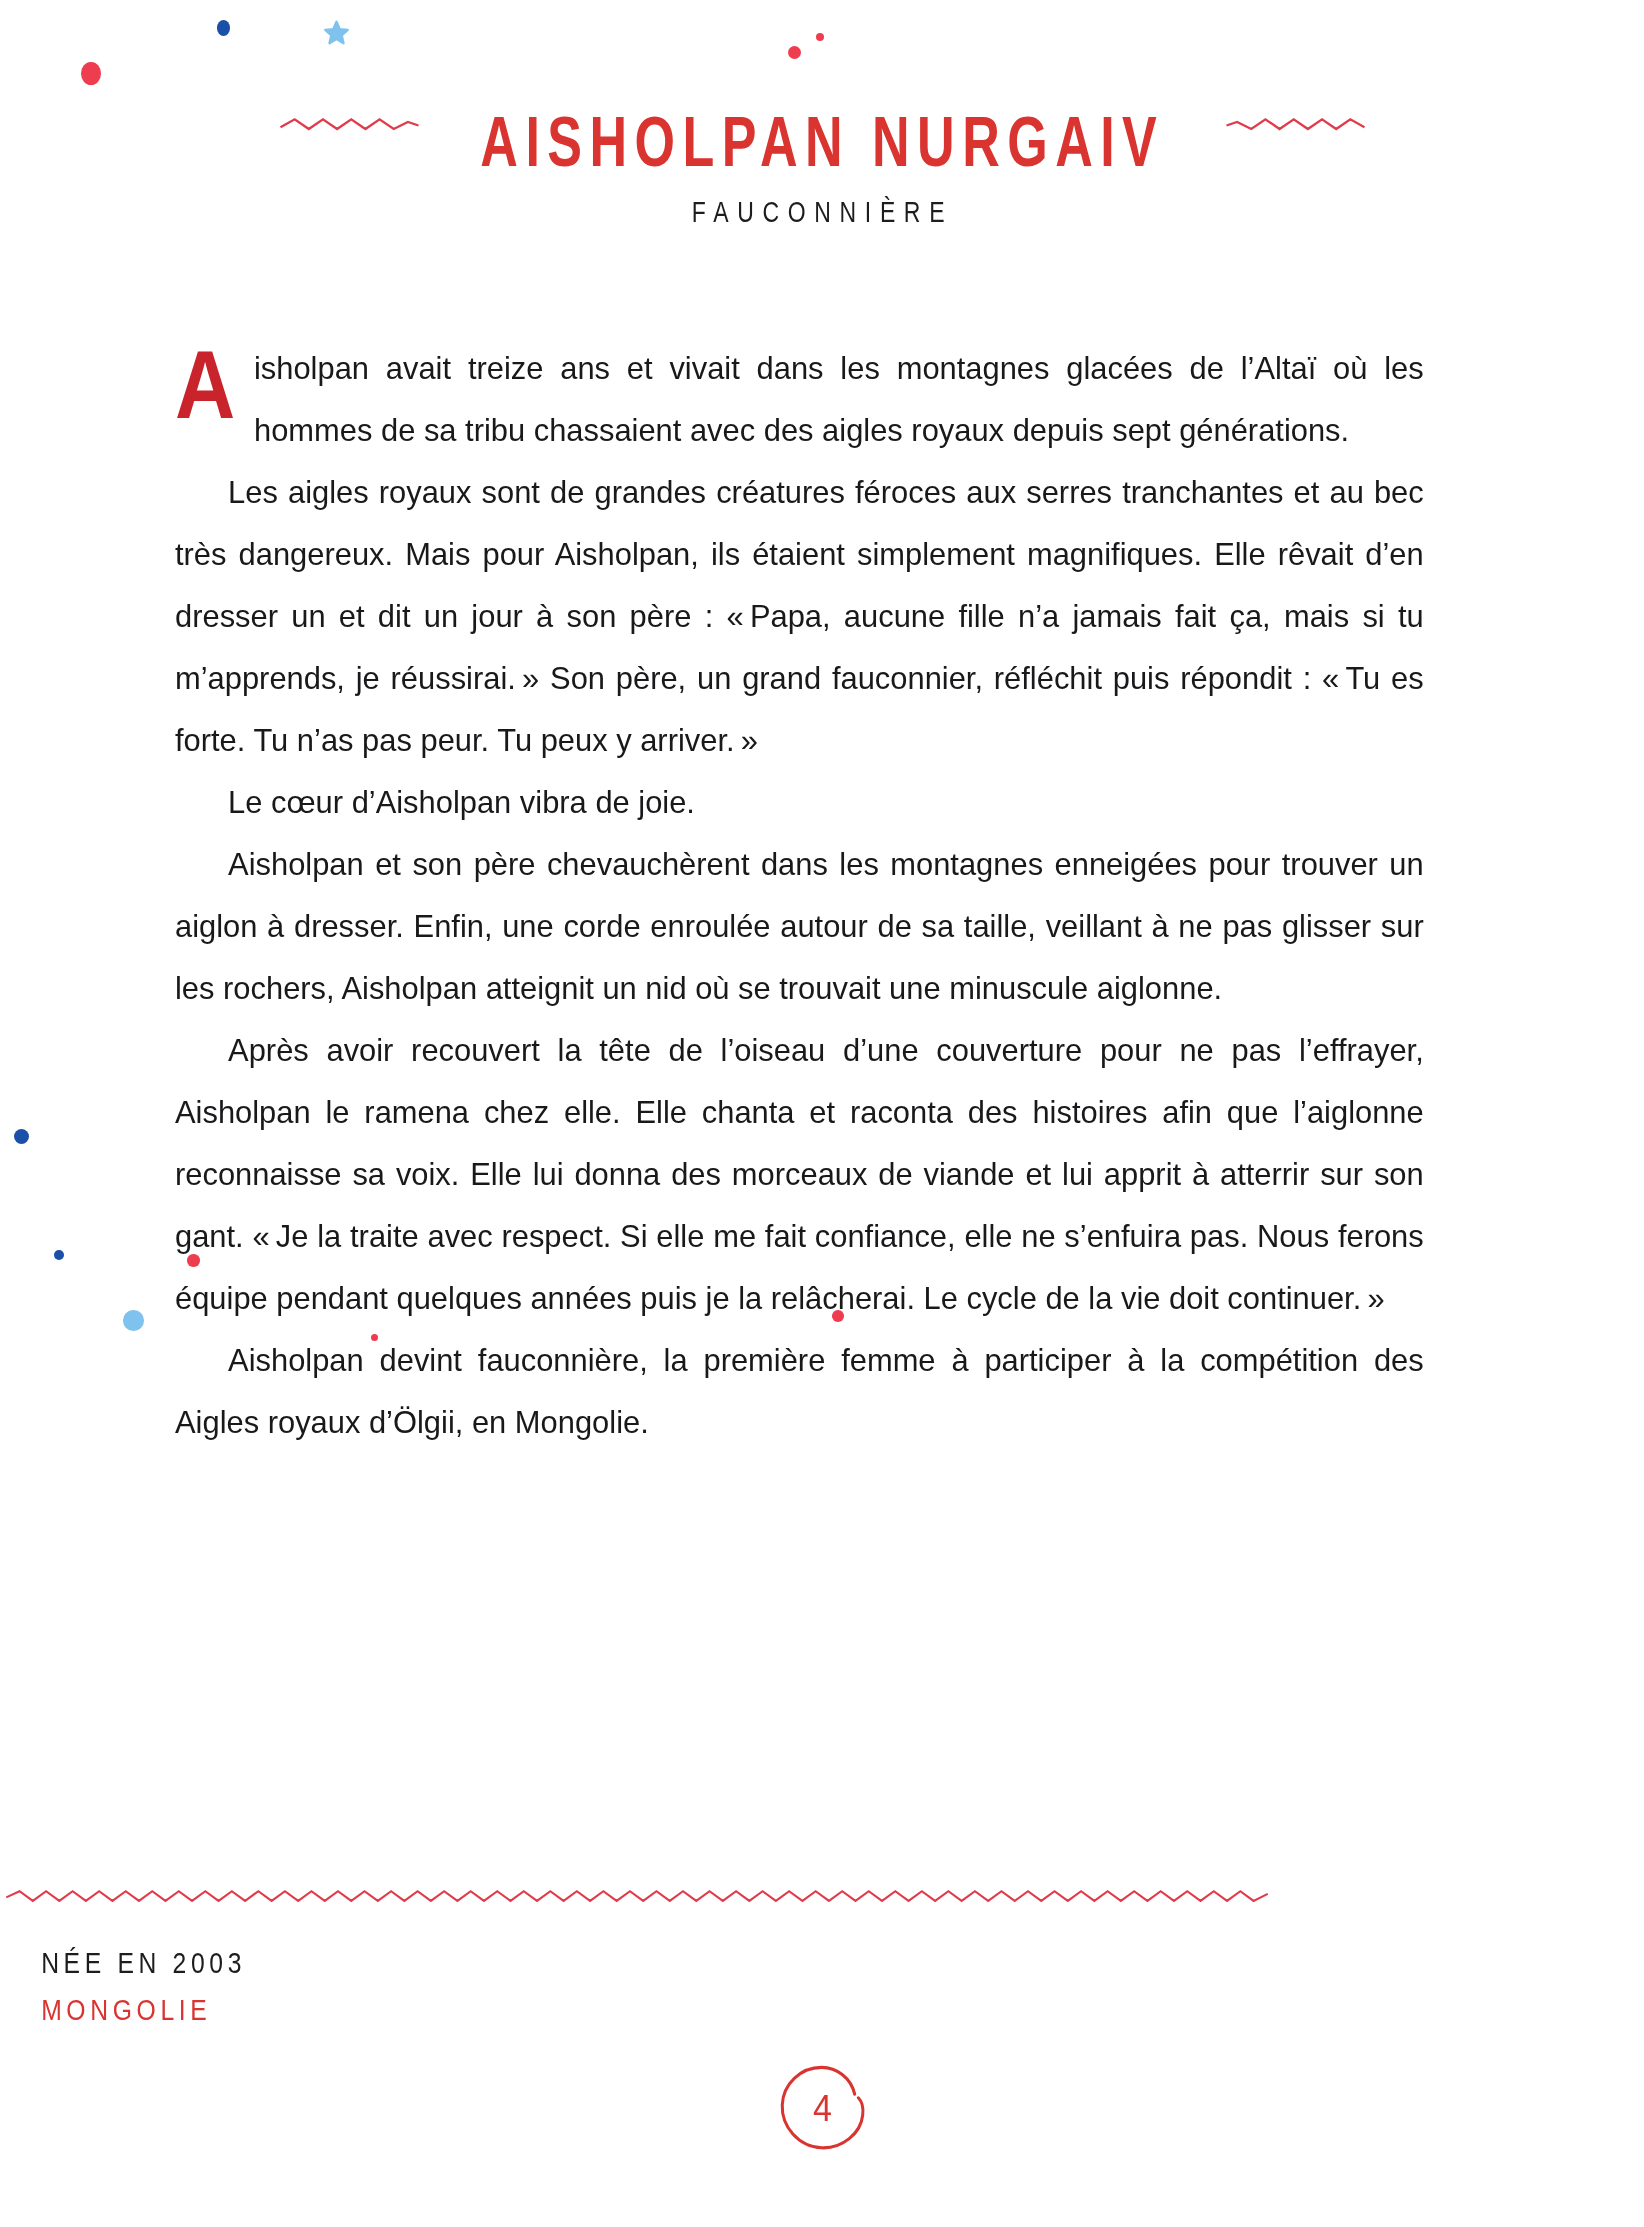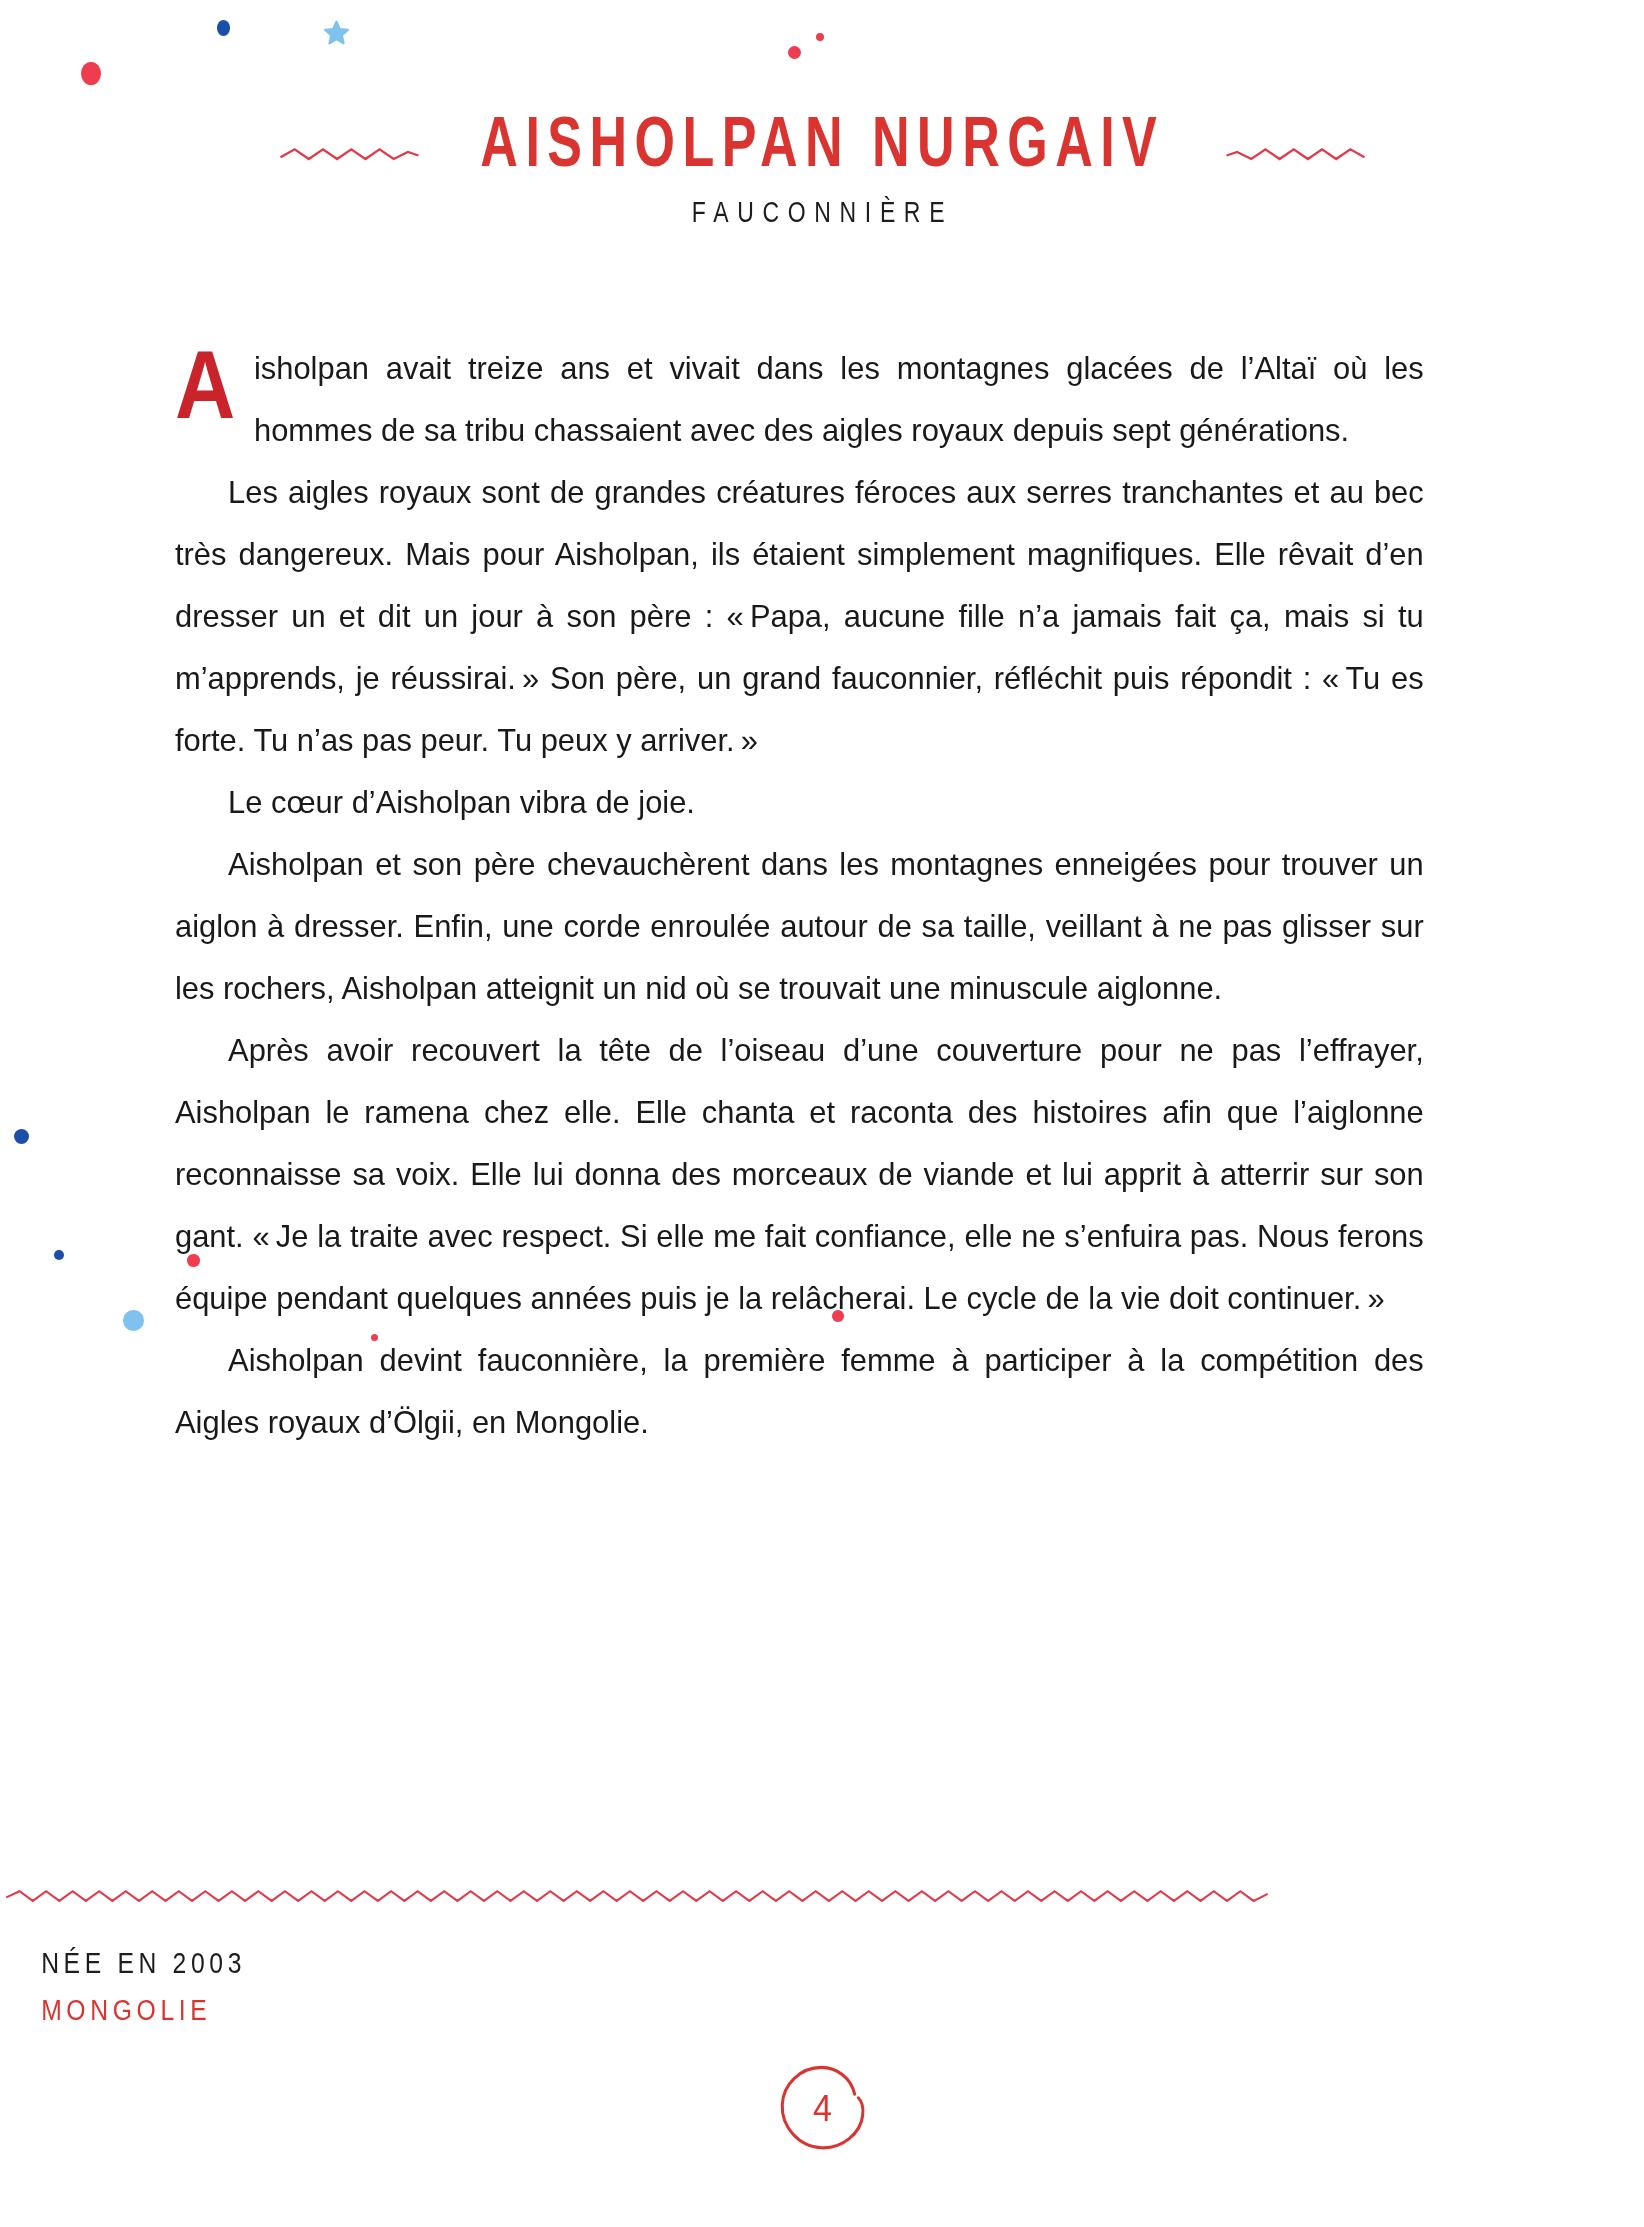--- a/index.html
+++ b/index.html
@@ -40,21 +40,21 @@
     position: absolute;
     top: 114px;
     left: 0;
     width: 100%;
     text-align: center;
     z-index: 2;
   }
 
   .title-row {
     display: flex;
-    align-items: flex-end;
+    align-items: flex-start;
     justify-content: center;
     gap: 30px;
   }
 
   .zig {
     display: block;
     flex: 0 0 auto;
   }
 
   .title {

